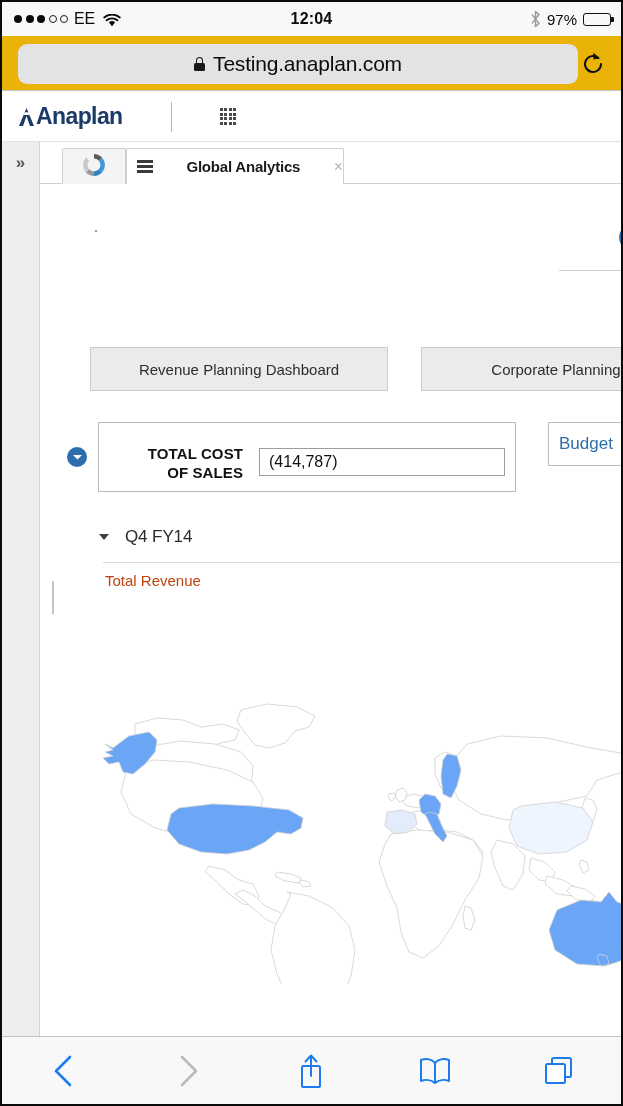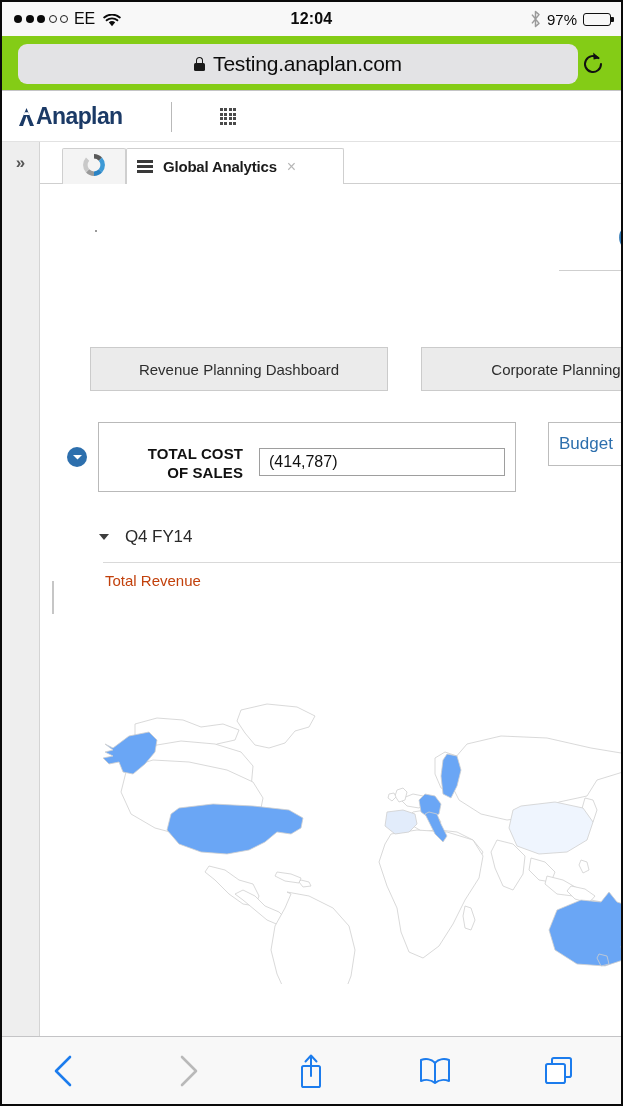--- a/index.html
+++ b/index.html
@@ -39,21 +39,21 @@
   .bt-icon { width: 11px; height: 18px; }
   .batt-pct { font-size: 15px; color: #0b0b0b; }
   .batt { width: 28px; height: 13px; border: 1.4px solid #111; border-radius: 3px; position: relative; padding: 1.4px; }
   .batt-fill { height: 100%; width: 100%; background: #0a0a0a; border-radius: 1px; }
   .batt-nub { position: absolute; right: -3.5px; top: 3.5px; width: 2.5px; height: 5px; background: #111; border-radius: 0 1px 1px 0; }
 
   
   #url-bar-wrap {
     position: absolute; left: 0; top: 34px;
     width: 619px; height: 55px;
-    background: #84cc16;
+    background: #eab308;
     border-bottom: 1px solid #c4c4c6;
   }
   #url-field {
     position: absolute; left: 16px; top: 8px;
     width: 560px; height: 40px;
     background: #e3e3e5; border-radius: 9px;
     display: flex; align-items: center; justify-content: center;
   }
   .lock { width: 11px; height: 14px; position: relative; margin-right: 8px; }
   .lock-body { position: absolute; bottom: 0; width: 11px; height: 8px; background: #1a1a1a; border-radius: 1.5px; }
@@ -99,21 +99,21 @@
     color: #555; font-size: 17px; font-weight: 700; cursor: pointer;
   }
   .tab {
     position: absolute; top: 6px; height: 36px;
     border: 1px solid #cfcfcf; border-bottom: none;
     background: #f2f2f2;
     display: flex; align-items: center;
     border-radius: 2px 2px 0 0;
   }
   #tab-home { left: 60px; width: 64px; justify-content: center; background: #f4f4f4; }
-  #tab-global { left: 124px; width: 218px; background: #ffffff; padding-left: 10px; }
+  #tab-global { left: 124px; width: 218px; background: #ffffff; padding-left: 10px; justify-content: space-between; }
   #tab-global::after {
     content: ''; position: absolute; left: 0; right: 0; bottom: -1px; height: 2px; background: #ffffff;
   }
   .hamburger { display: inline-flex; flex-direction: column; gap: 2.6px; margin-right: 10px; }
   .hamburger i { display: block; width: 16px; height: 2.6px; background: #3a3a3a; }
   #tab-global-label { font-size: 15px; font-weight: 700; color: #1b1b1b; letter-spacing: -0.2px; }
   #tab-close { margin-left: 10px; color: #b6b6b6; font-size: 16px; cursor: pointer; }
 
   
   #left-rail {

